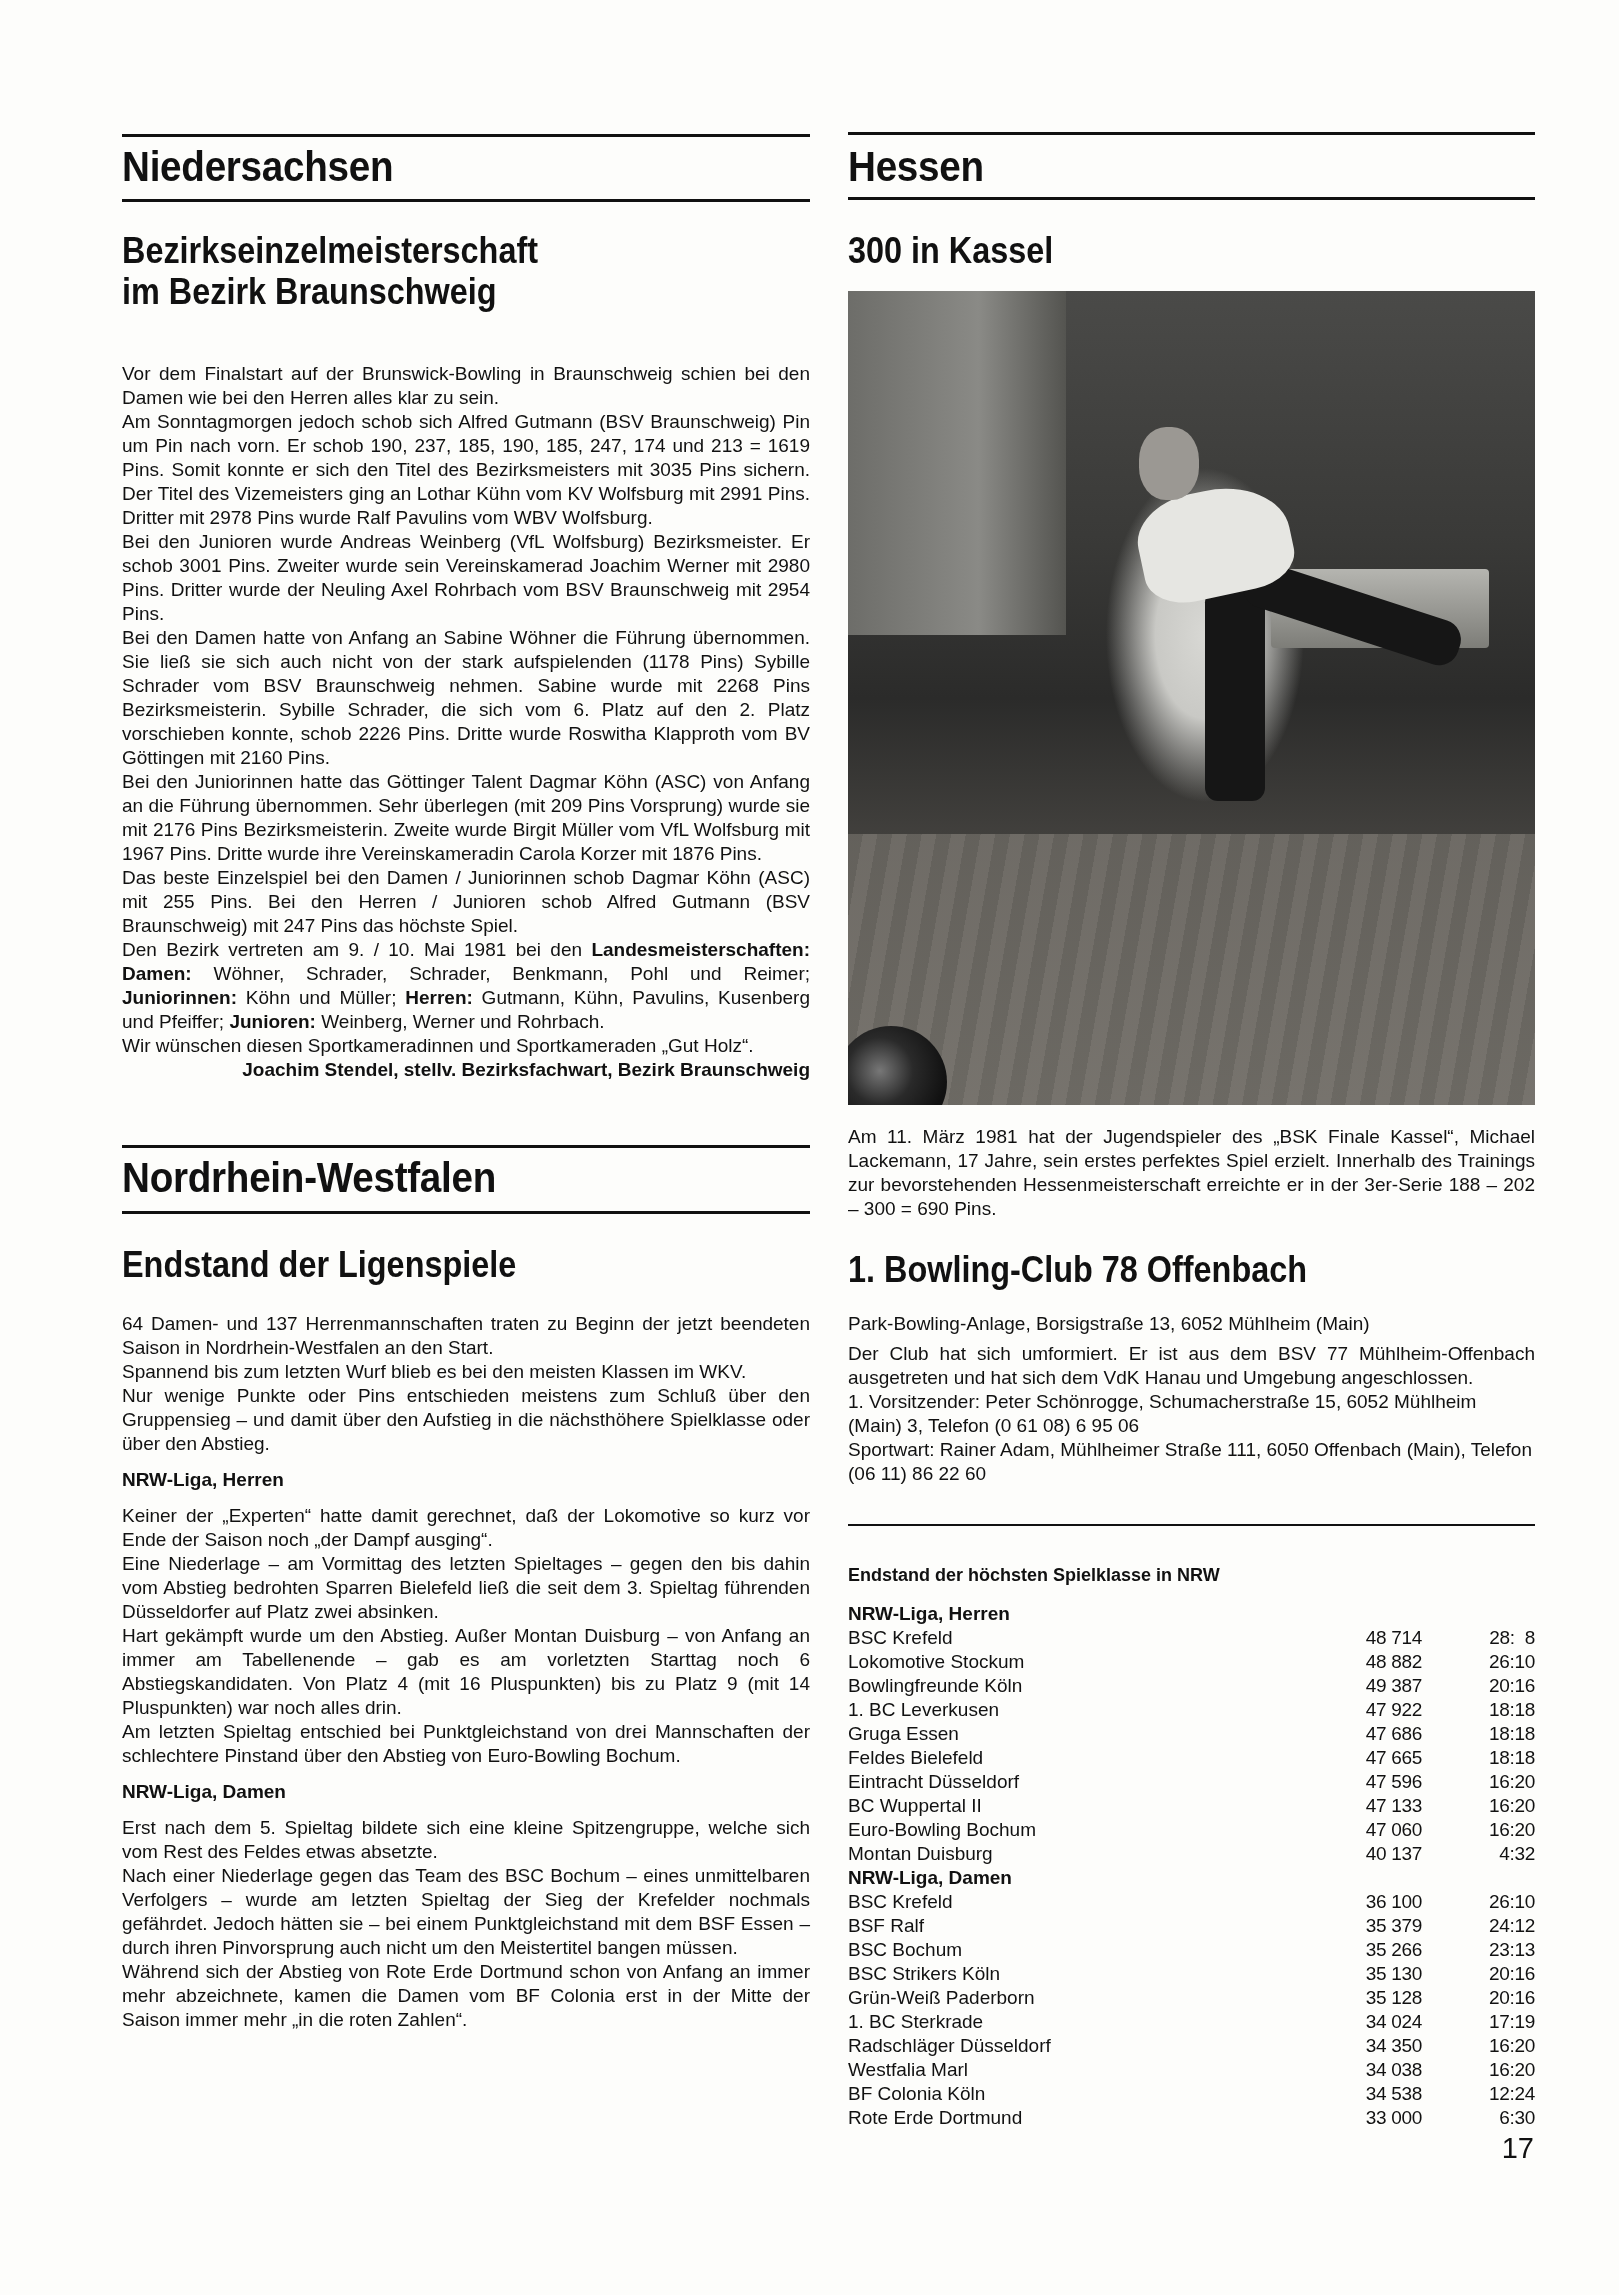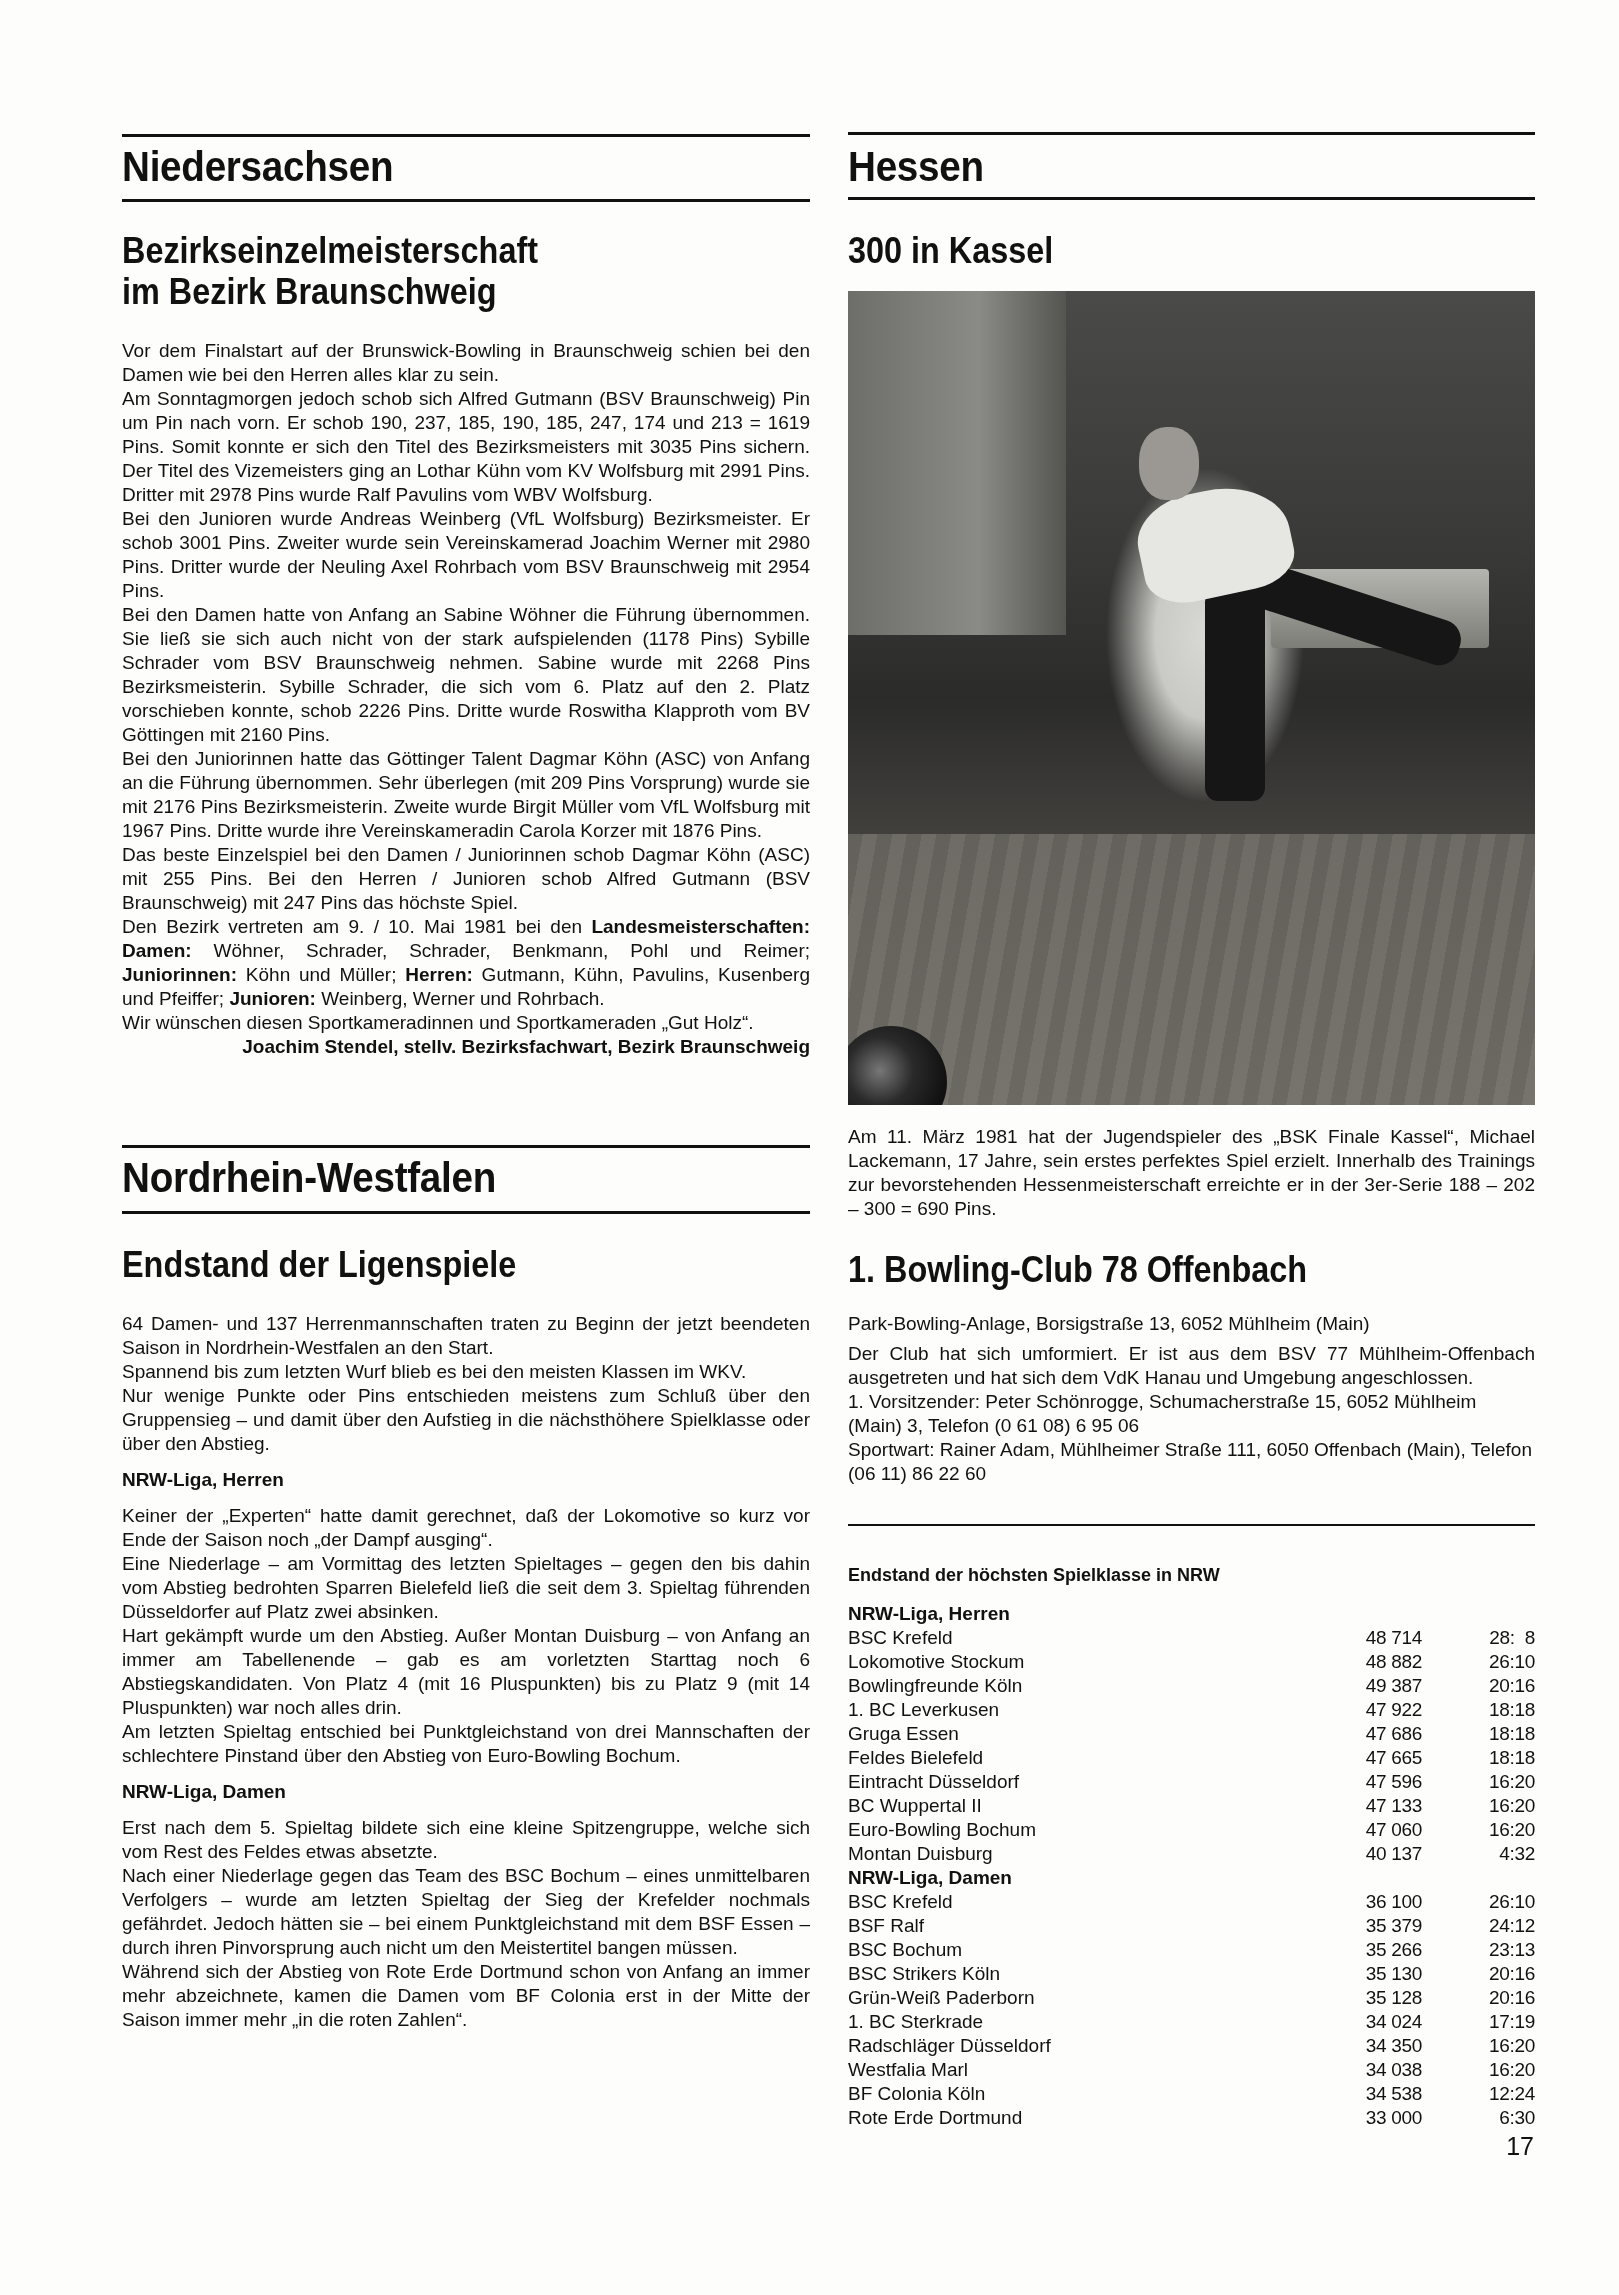--- a/index.html
+++ b/index.html
@@ -42,33 +42,33 @@
   .photo .ball { position: absolute; left: -13.2px; top: 735px; width: 112px; height: 112px; border-radius: 50%; background: radial-gradient(circle at 40% 40%, #777 0, #2a2a2a 35%, #111 70%); }
 
   .table { position: absolute; left: 0; right: 0; font-size: 19px; line-height: 24px; }
   .table .title { font-weight: bold; font-size: 18px; margin-bottom: 14.6px; }
   .table .group { font-weight: bold; }
   .table .row { display: flex; justify-content: center; }
   .table .team { flex: 1; white-space: nowrap; }
   .table .pins { width: 79px; text-align: right; margin-right: 44px; letter-spacing: -0.3px; }
   .table .pts { width: 69px; text-align: right; letter-spacing: -0.3px; white-space: pre; }
 
-  .pageno { position: absolute; right: 85px; top: 2132px; font-size: 25px; }
+  .pageno { position: absolute; right: 85px; top: 2132px; font-size: 29px; }
 </style>
 </head>
 <body>
 
 <div id="left" class="col">
   <div class="rule" style="top:134px"></div>
   <div class="h1" style="top:146px">Niedersachsen</div>
   <div class="rule" style="top:199px"></div>
   <div class="h2" style="top:230px">Bezirkseinzelmeisterschaft</div>
   <div class="h2" style="top:271px">im Bezirk Braunschweig</div>
 
-  <div class="body" style="top:339px">
+  <div class="body" style="top:362px">
     <p>Vor dem Finalstart auf der Brunswick-Bowling in Braunschweig schien bei den Damen wie bei den Herren alles klar zu sein.</p>
     <p>Am Sonntagmorgen jedoch schob sich Alfred Gutmann (BSV Braun­schweig) Pin um Pin nach vorn. Er schob 190, 237, 185, 190, 185, 247, 174 und 213 = 1619 Pins. Somit konnte er sich den Titel des Bezirksmeisters mit 3035 Pins sichern. Der Titel des Vizemeisters ging an Lothar Kühn vom KV Wolfsburg mit 2991 Pins. Dritter mit 2978 Pins wurde Ralf Pavulins vom WBV Wolfsburg.</p>
     <p>Bei den Junioren wurde Andreas Weinberg (VfL Wolfsburg) Bezirksmeister. Er schob 3001 Pins. Zweiter wurde sein Vereinskamerad Joachim Werner mit 2980 Pins. Dritter wurde der Neuling Axel Rohrbach vom BSV Braun­schweig mit 2954 Pins.</p>
     <p>Bei den Damen hatte von Anfang an Sabine Wöhner die Führung über­nommen. Sie ließ sie sich auch nicht von der stark aufspielenden (1178 Pins) Sybille Schrader vom BSV Braunschweig nehmen. Sabine wurde mit 2268 Pins Bezirksmeisterin. Sybille Schrader, die sich vom 6. Platz auf den 2. Platz vorschieben konnte, schob 2226 Pins. Dritte wurde Roswitha Klapproth vom BV Göttingen mit 2160 Pins.</p>
     <p>Bei den Juniorinnen hatte das Göttinger Talent Dagmar Köhn (ASC) von Anfang an die Führung übernommen. Sehr überlegen (mit 209 Pins Vor­sprung) wurde sie mit 2176 Pins Bezirksmeisterin. Zweite wurde Birgit Müller vom VfL Wolfsburg mit 1967 Pins. Dritte wurde ihre Vereinskame­radin Carola Korzer mit 1876 Pins.</p>
     <p>Das beste Einzelspiel bei den Damen / Juniorinnen schob Dagmar Köhn (ASC) mit 255 Pins. Bei den Herren / Junioren schob Alfred Gutmann (BSV Braunschweig) mit 247 Pins das höchste Spiel.</p>
     <p><span>Den Bezirk vertreten am 9. / 10. Mai 1981 bei den </span><b>Landesmeisterschaften:</b> <b>Damen:</b><span> Wöhner, Schrader, Schrader, Benkmann, Pohl und Reimer; </span><b>Juniorinnen:</b><span> Köhn und Müller; </span><b>Herren:</b><span> Gutmann, Kühn, Pavulins, Kusen­berg und Pfeiffer; </span><b>Junioren:</b><span> Weinberg, Werner und Rohrbach.</span></p>
     <p>Wir wünschen diesen Sportkameradinnen und Sportkameraden „Gut Holz“.</p>
     <p class="sig">Joachim Stendel, stellv. Bezirksfachwart, Bezirk Braunschweig</p>
   </div>

